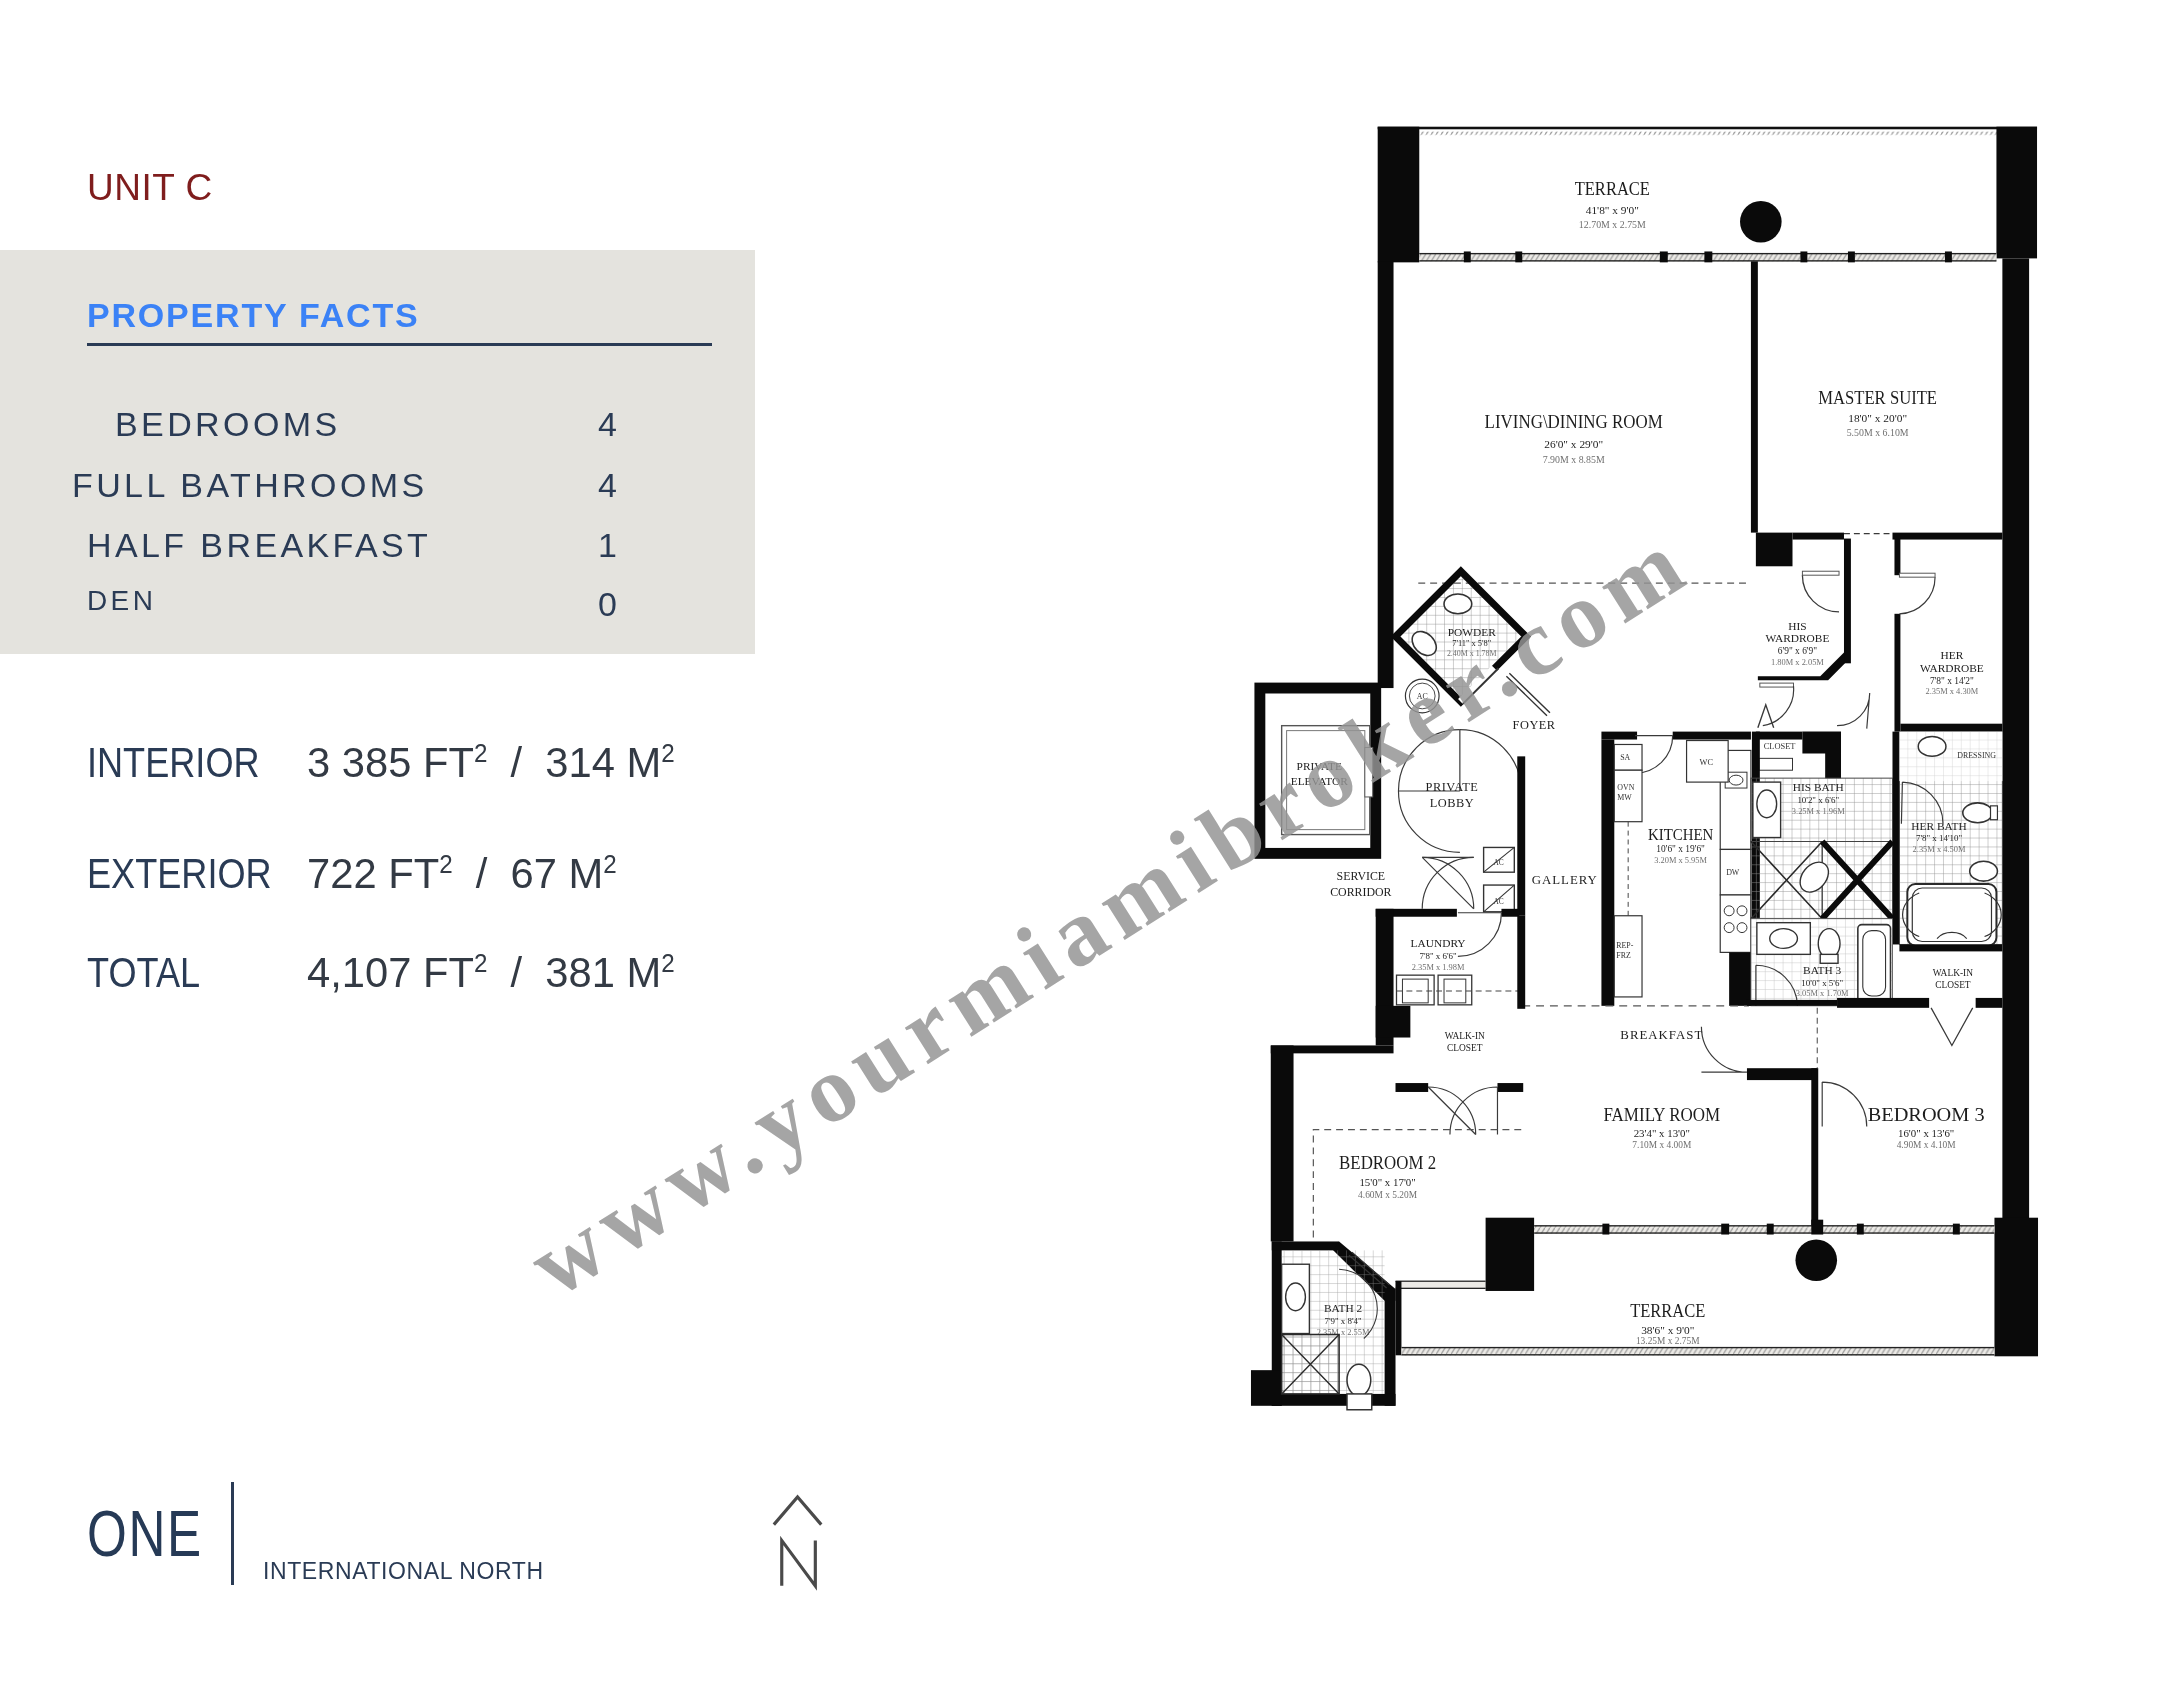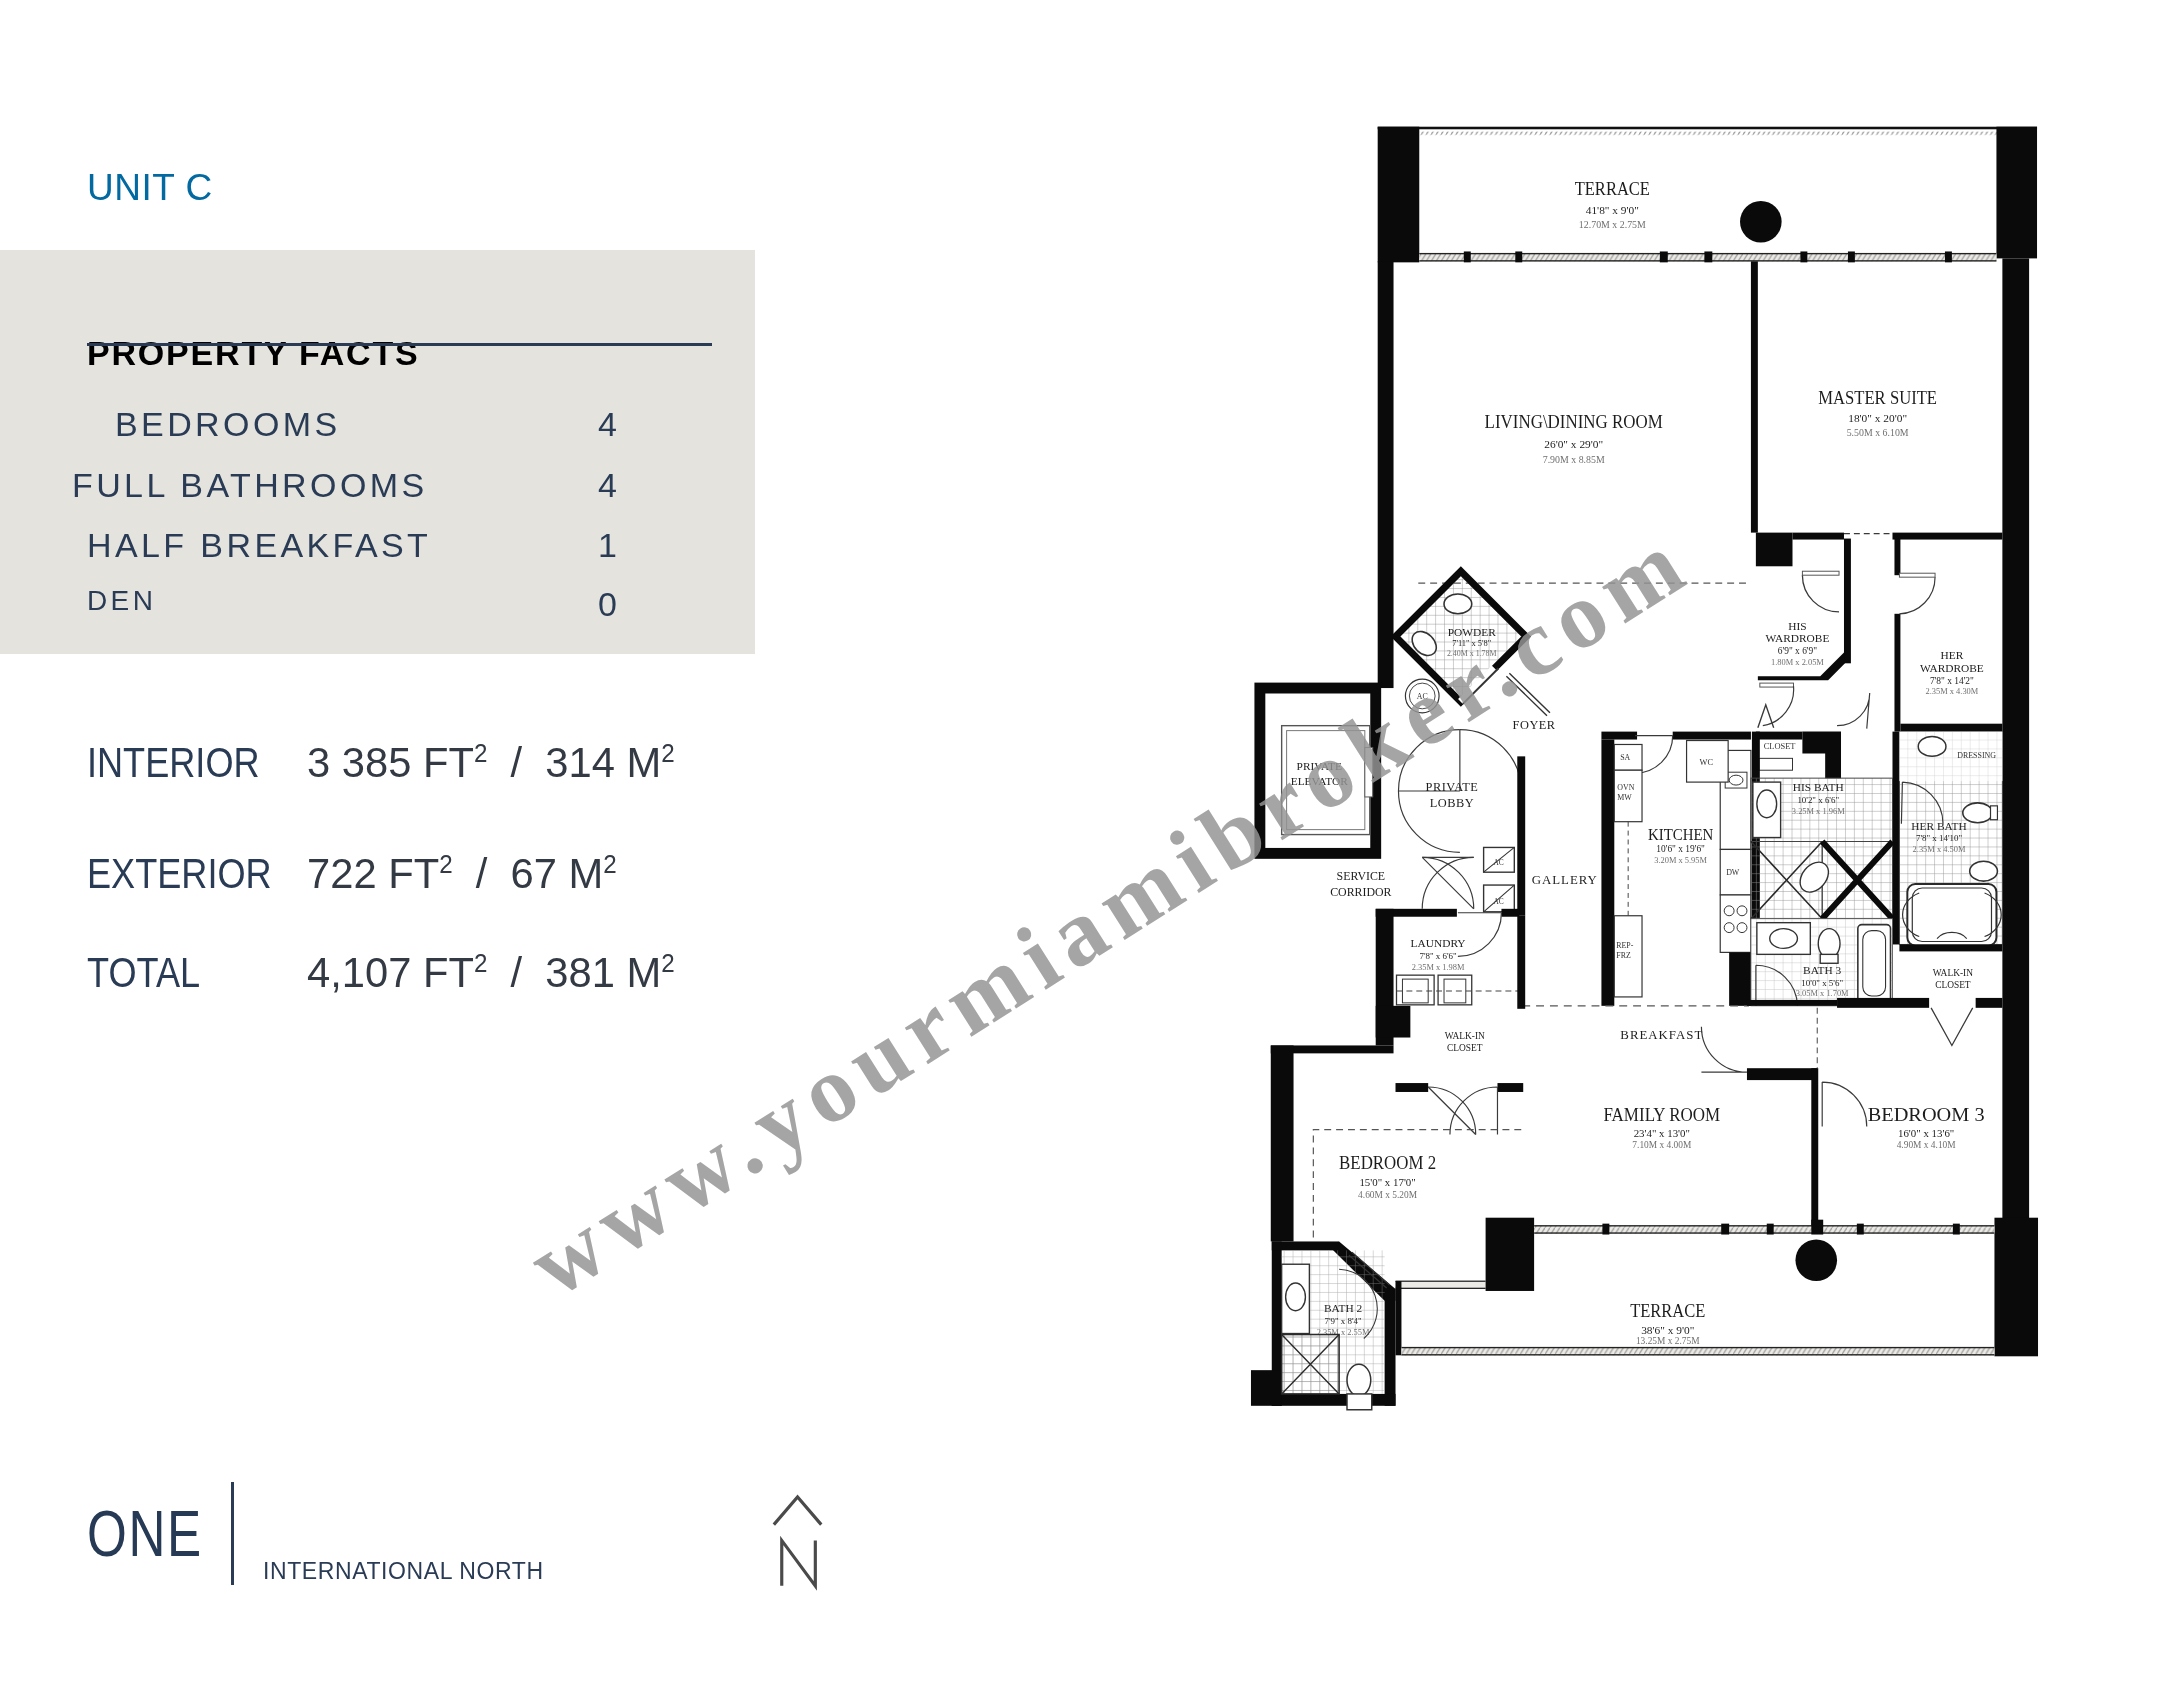--- a/index.html
+++ b/index.html
@@ -6,25 +6,25 @@
     font-family:"Liberation Sans", sans-serif; overflow:hidden;}
   .abs{position:absolute;}
   sup{font-size:58%;vertical-align:super;}
 </style>
 </head>
 <body>
 
 <div class="abs" style="left:0;top:0;width:1089px;height:1683px;">
 
 
-  <div class="abs" style="left:87px;top:167px;font-size:37px;letter-spacing:0.5px;color:#0369a1;">UNIT C</div>
+  <div class="abs" style="left:87px;top:167px;font-size:37px;letter-spacing:0.5px;color:#7f1d1d;">UNIT C</div>
 
   <div class="abs" style="left:0;top:250px;width:755px;height:404px;background:#e4e3de;"></div>
 
-  <div class="abs" style="left:87px;top:296px;font-size:34px;font-weight:bold;letter-spacing:1.8px;color:#000000;margin-top:38px;">PROPERTY FACTS</div>
+  <div class="abs" style="left:87px;top:296px;font-size:34px;font-weight:bold;letter-spacing:1.8px;color:#3b82f6;">PROPERTY FACTS</div>
 
   <div class="abs" style="left:87px;top:343px;width:625px;height:3px;background:#2a3b55;"></div>
 
   <div class="abs" style="left:87px;top:405px;font-size:34px;letter-spacing:3.4px;color:#2a3b55;margin-left:28px;">BEDROOMS</div>
   <div class="abs" style="left:598px;top:405px;font-size:34px;color:#2a3b55;">4</div>
   <div class="abs" style="left:72px;top:466px;font-size:34px;letter-spacing:3.4px;color:#2a3b55;">FULL BATHROOMS</div>
   <div class="abs" style="left:598px;top:466px;font-size:34px;color:#2a3b55;">4</div>
   <div class="abs" style="left:87px;top:526px;font-size:34px;letter-spacing:3.4px;color:#2a3b55;">HALF BREAKFAST</div>
   <div class="abs" style="left:598px;top:526px;font-size:34px;color:#2a3b55;">1</div>
   <div class="abs" style="left:87px;top:585px;font-size:28px;letter-spacing:3.4px;color:#2a3b55;">DEN</div>

